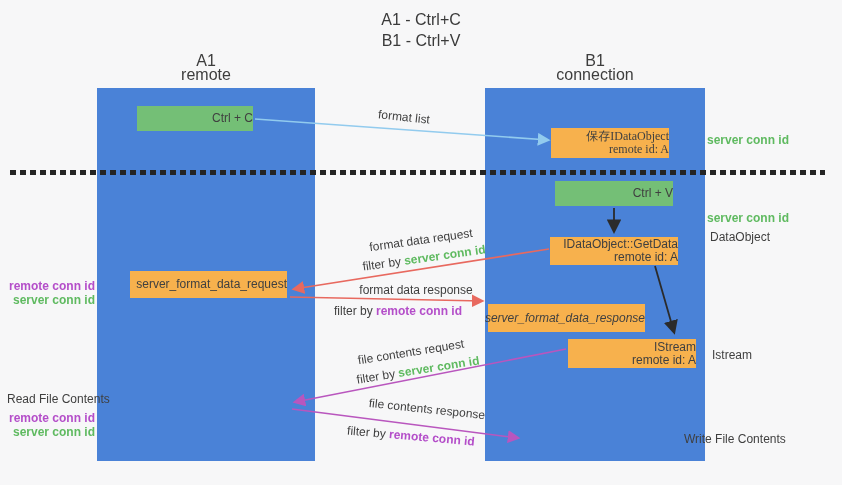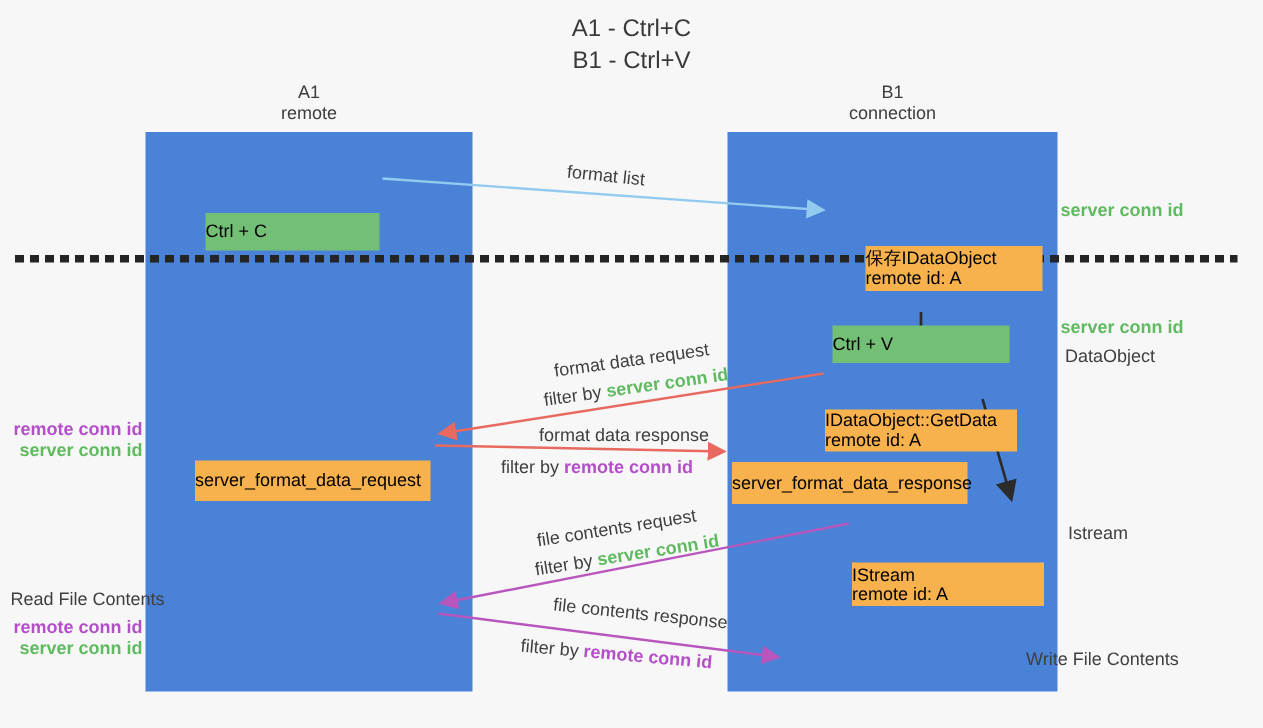--- a/index.html
+++ b/index.html
@@ -9,25 +9,25 @@
     font-family:"Liberation Sans", sans-serif;
     color:#3d3d3d;
   }
   .abs{position:absolute;}
   .title{
     left:0;right:0;top:9px;text-align:center;
     font-size:16px;line-height:21px;color:#3a3a3a;
   }
   .lane{background:#4a82d7;}
   .lane-header{
-    top:54px;text-align:center;font-size:12px;line-height:14px;color:#3d3d3d;
+    top:54px;text-align:center;font-size:16px;line-height:14px;color:#3d3d3d;
   }
   .node{
-    display:flex;flex-direction:column;align-items:flex-start;justify-content:center;
-    color:#000000;font-size:12px;line-height:13px;text-align:center;margin-top:36px;
+    display:flex;flex-direction:column;align-items:flex-end;justify-content:center;
+    color:#404040;font-size:12px;line-height:13px;text-align:center;
   }
   .node.orange{background:#f7b14d;}
   .node.green{background:#74bf76;}
   .dotted-line{
     left:10px;top:170px;width:815px;height:5px;
     background:repeating-linear-gradient(to right,#242424 0 6px,transparent 6px 10px);
   }
   .flow-label{
     font-size:12px;line-height:14px;color:#3f3f3f;white-space:nowrap;
     transform-origin:center center;
@@ -83,35 +83,35 @@
     <line x1="655" y1="266" x2="674" y2="332" stroke="#2b2b2b" stroke-width="1.8" marker-end="url(#ah-black)"></line>
     <line x1="549" y1="249" x2="294" y2="289" stroke="#e8695f" stroke-width="1.6" marker-end="url(#ah-red)"></line>
     <line x1="290" y1="297" x2="482" y2="301" stroke="#e8695f" stroke-width="1.6" marker-end="url(#ah-red)"></line>
     <line x1="566" y1="349" x2="295" y2="402" stroke="#b956be" stroke-width="1.6" marker-end="url(#ah-purple)"></line>
     <line x1="292" y1="409" x2="518" y2="438" stroke="#b956be" stroke-width="1.6" marker-end="url(#ah-purple)"></line>
   </svg>
 
   <div class="abs node green" style="left:137px;top:106px;width:116px;height:25px;">
     <div>Ctrl + C</div>
   </div>
-  <div class="abs node orange" style="left:577px;top:128px;width:118px;height:30px;">
+  <div class="abs node orange" style="left:551px;top:128px;width:118px;height:30px;font-family:Liberation Serif, serif;">
     <div>保存IDataObject</div>
     <div>remote id: A</div>
   </div>
   <div class="abs node green" style="left:555px;top:181px;width:118px;height:25px;">
     <div>Ctrl + V</div>
   </div>
   <div class="abs node orange" style="left:550px;top:237px;width:128px;height:28px;">
     <div>IDataObject::GetData</div>
     <div>remote id: A</div>
   </div>
   <div class="abs node orange" style="left:130px;top:271px;width:157px;height:27px;">
     <div>server_format_data_request</div>
   </div>
-  <div class="abs node orange" style="left:488px;top:272px;width:157px;height:28px;">
+  <div class="abs node orange" style="left:488px;top:304px;width:157px;height:28px;font-style:italic;">
     <div>server_format_data_response</div>
   </div>
   <div class="abs node orange" style="left:568px;top:339px;width:128px;height:29px;">
     <div>IStream</div>
     <div>remote id: A</div>
   </div>
 
   <div class="abs flow-label" style="left:404px;top:117px;transform:translate(-50%,-50%) rotate(6deg);">
     <span>format list</span>
   </div>

